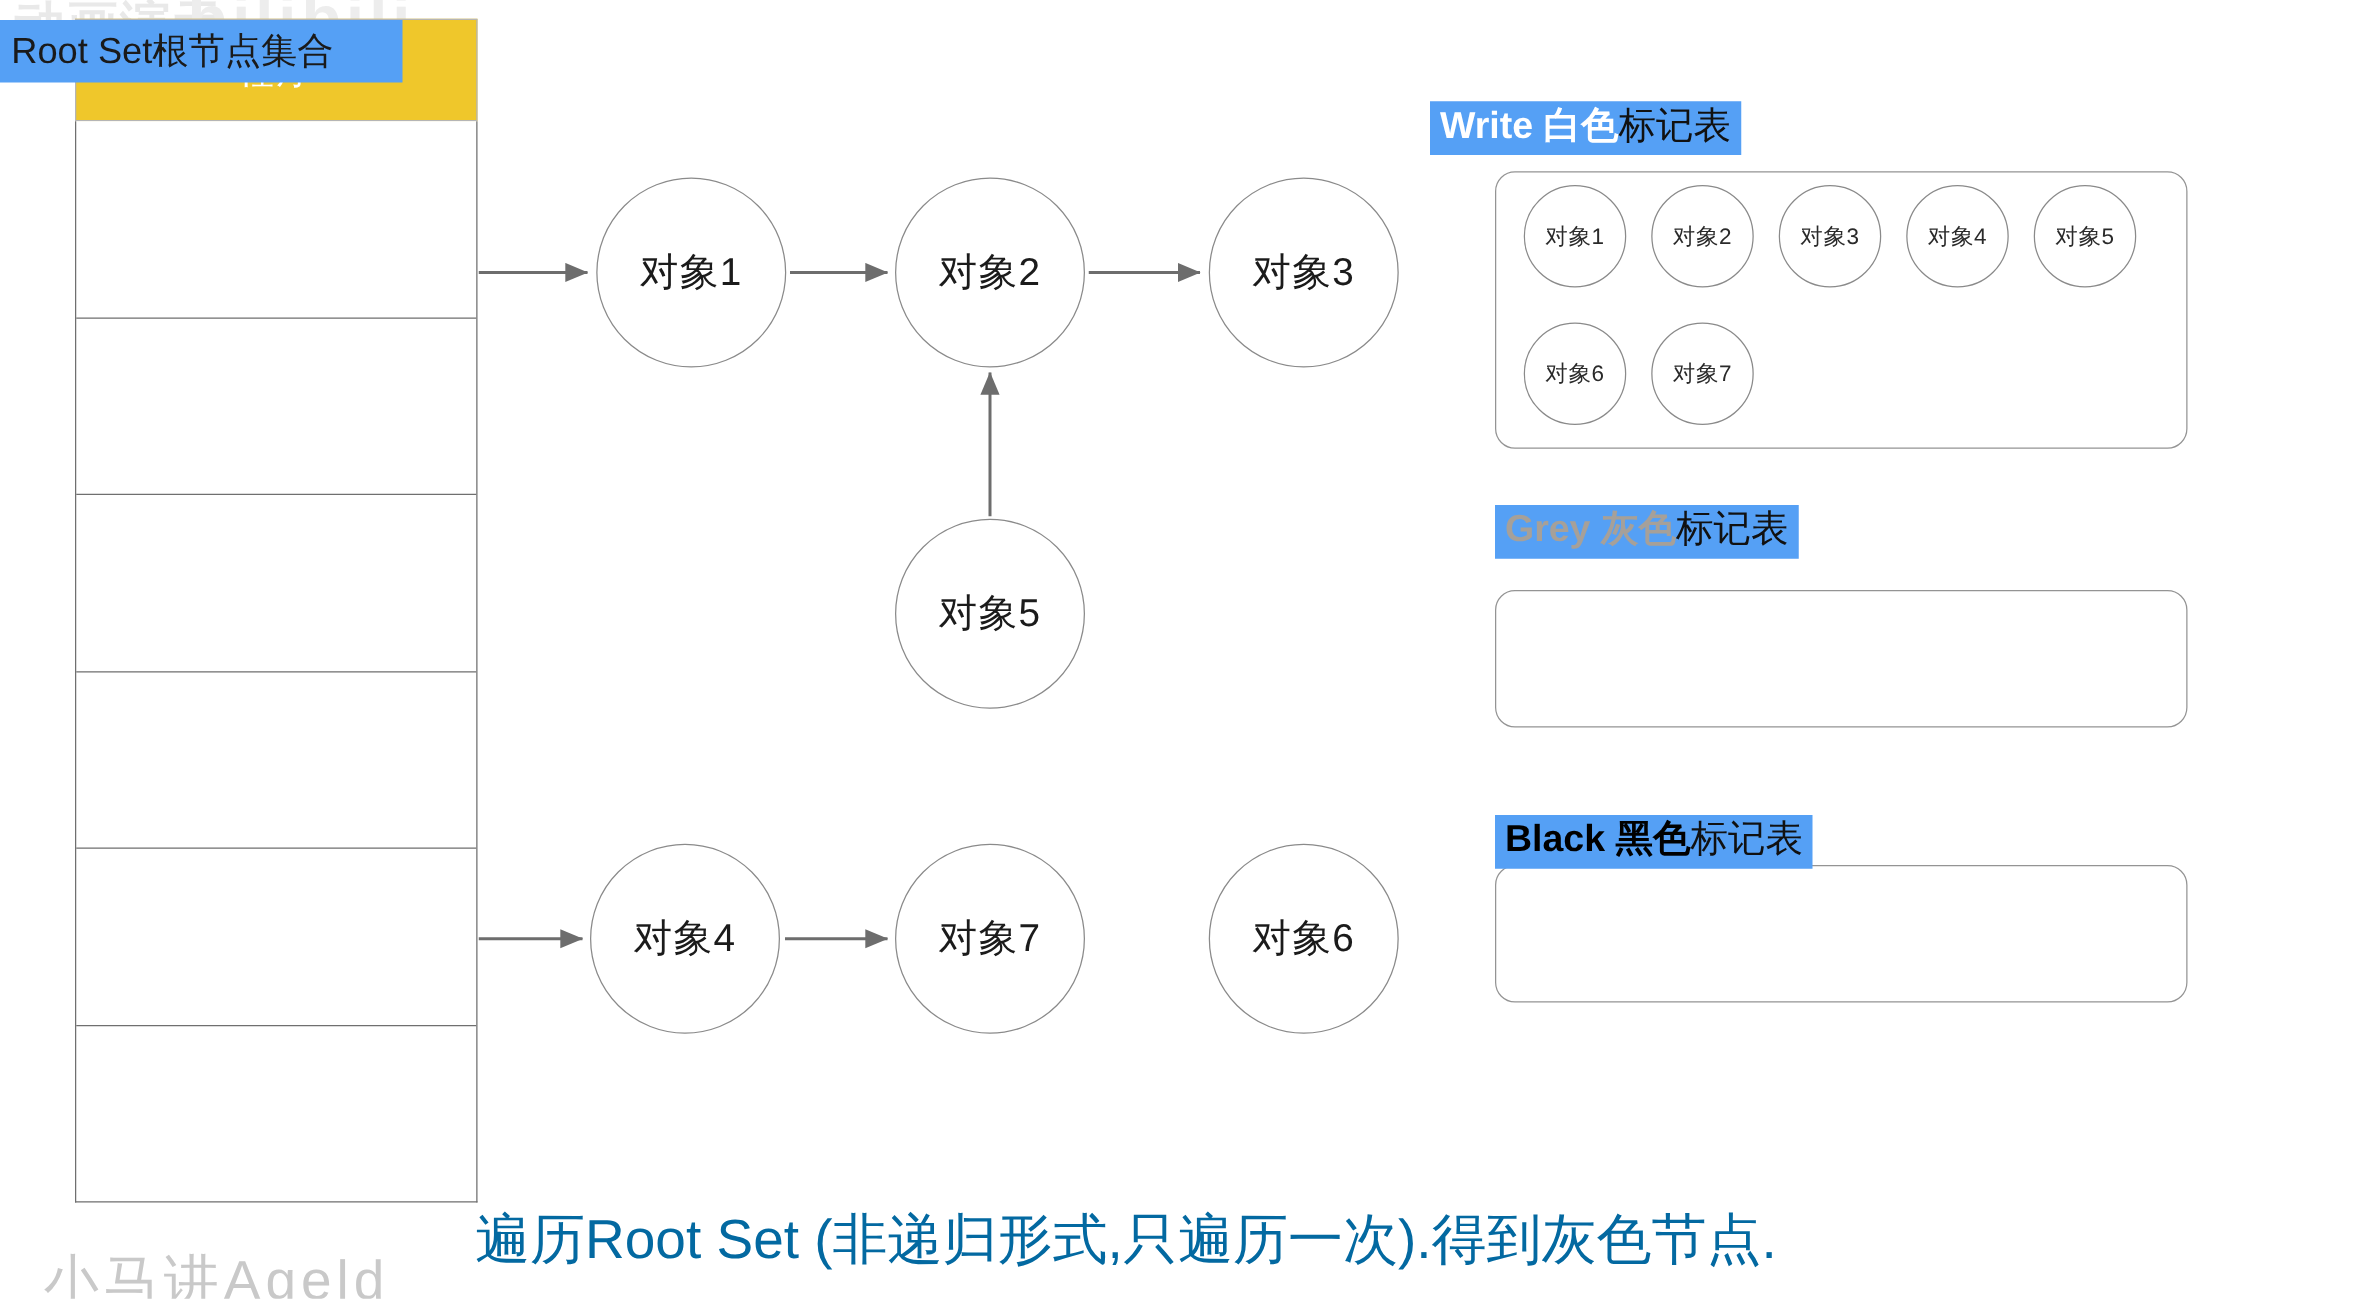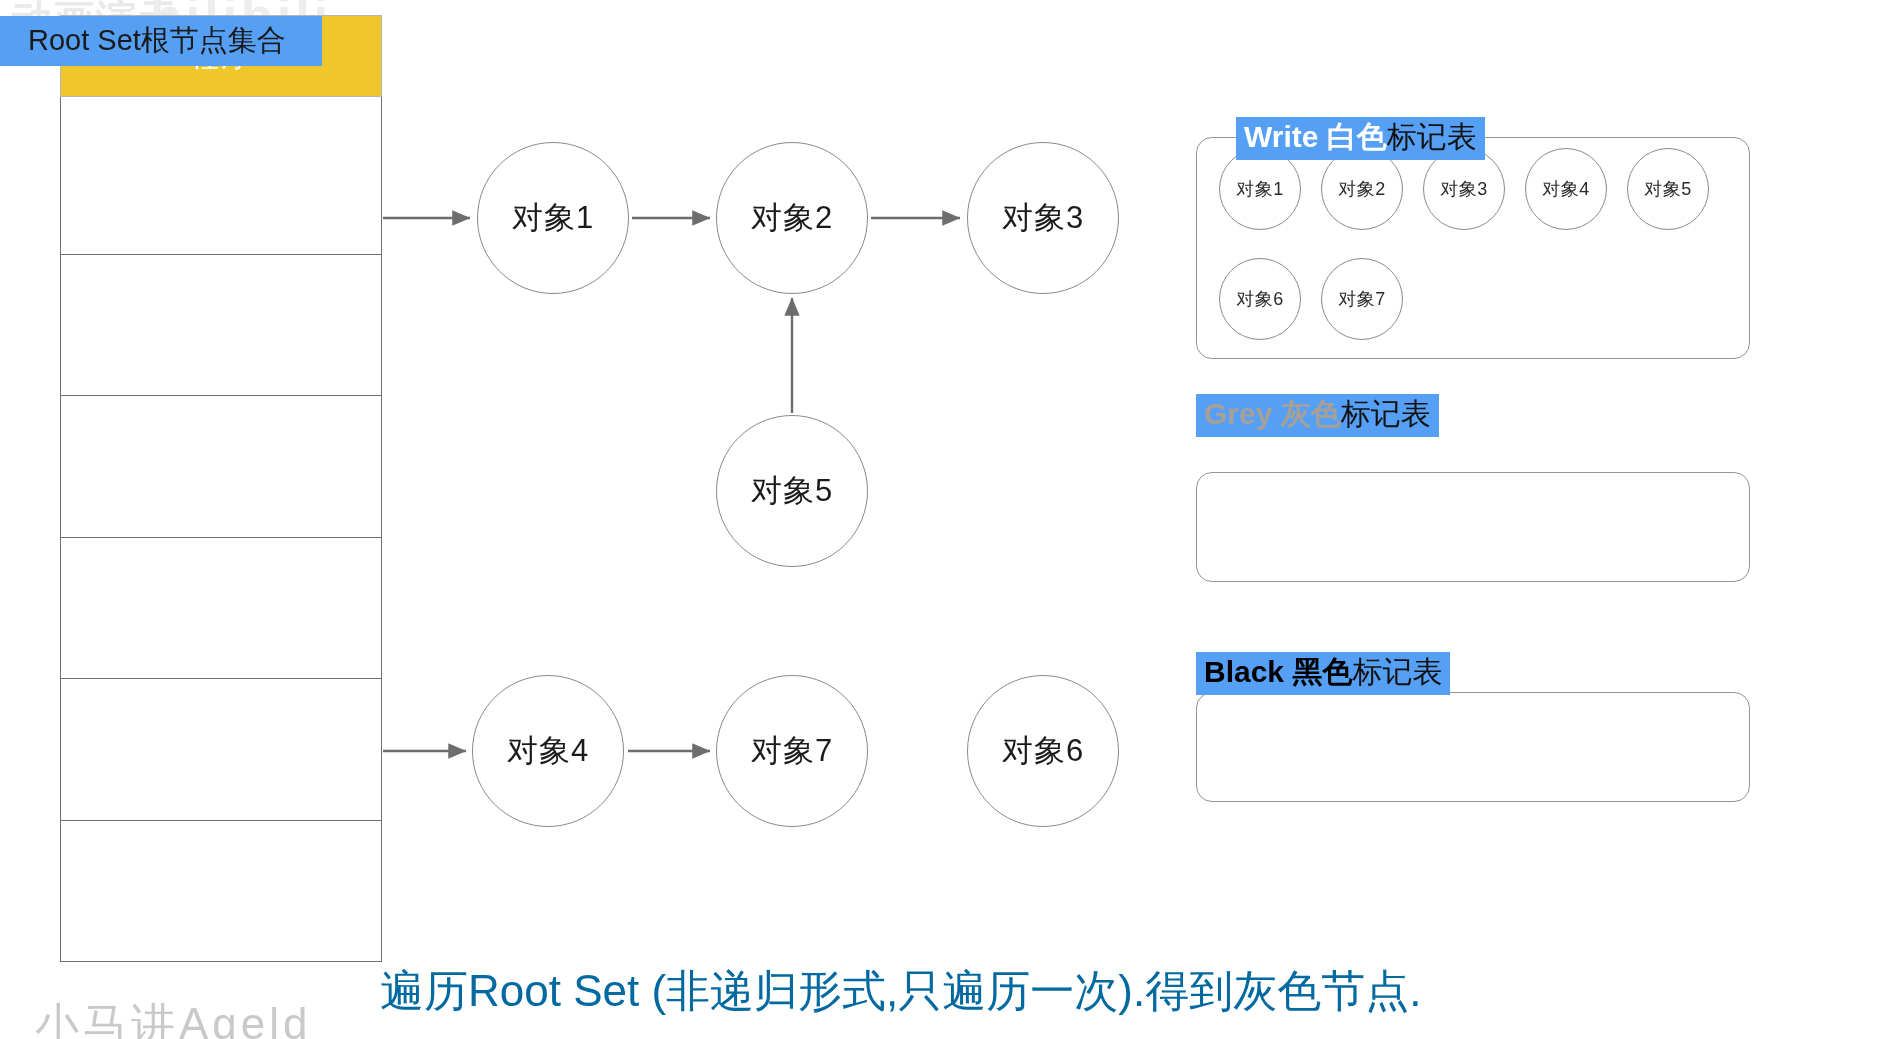--- a/index.html
+++ b/index.html
@@ -90,21 +90,20 @@
   #rootset-header {
     position: absolute;
     left: 0px;
     top: 16px;
     width: 322px;
     height: 50px;
     background: #55A0F5;
     box-sizing: border-box;
     display: flex;
     align-items: center;
-    padding-left: 19px;
   }
   #rootset-header-label {
     font-size: 29px;
     color: #1a1a1a;
     padding-left: 9px;
     white-space: nowrap;
   }
   .rs-row {
     height: 141.5px;
     border-bottom: 1px solid #6f6f6f;
@@ -257,21 +256,21 @@
     <span class="node-label">对象4</span>
   </div>
   <div class="node" style="left:716px; top:675px;">
     <span class="node-label">对象7</span>
   </div>
   <div class="node" style="left:967px; top:675px;">
     <span class="node-label">对象6</span>
   </div>
 
   <div class="mark-box" style="left:1196px; top:137px; width:554px; height:222px;"></div>
-  <div class="mark-title" style="left:1236px; top:81px;margin-top:36px;">
+  <div class="mark-title" style="left:1144px; top:81px;">
     <span class="t-en white-en">Write</span><span class="t-cn-color white-cn"> 白色</span><span class="t-rest">标记表</span>
   </div>
   <div class="chip" style="left:1219px; top:148px;">
     <span class="chip-label">对象1</span>
   </div>
   <div class="chip" style="left:1321px; top:148px;">
     <span class="chip-label">对象2</span>
   </div>
   <div class="chip" style="left:1423px; top:148px;">
     <span class="chip-label">对象3</span>
@@ -283,21 +282,21 @@
     <span class="chip-label">对象5</span>
   </div>
   <div class="chip" style="left:1219px; top:258px;">
     <span class="chip-label">对象6</span>
   </div>
   <div class="chip" style="left:1321px; top:258px;">
     <span class="chip-label">对象7</span>
   </div>
 
   <div class="mark-box" style="left:1196px; top:472px; width:554px; height:110px;"></div>
-  <div class="mark-title" style="left:1196px; top:394px;">
+  <div class="mark-title" style="left:1196px; top:404px;">
     <span class="t-en grey-en">Grey</span><span class="t-cn-color grey-cn"> 灰色</span><span class="t-rest">标记表</span>
   </div>
 
   <div class="mark-box" style="left:1196px; top:692px; width:554px; height:110px;"></div>
   <div class="mark-title" style="left:1196px; top:636px;margin-top:16px;">
     <span class="t-en black-en">Black</span><span class="t-cn-color black-cn"> 黑色</span><span class="t-rest">标记表</span>
   </div>
 
   <div id="caption">遍历Root Set (非递归形式,只遍历一次).得到灰色节点.</div>
 

